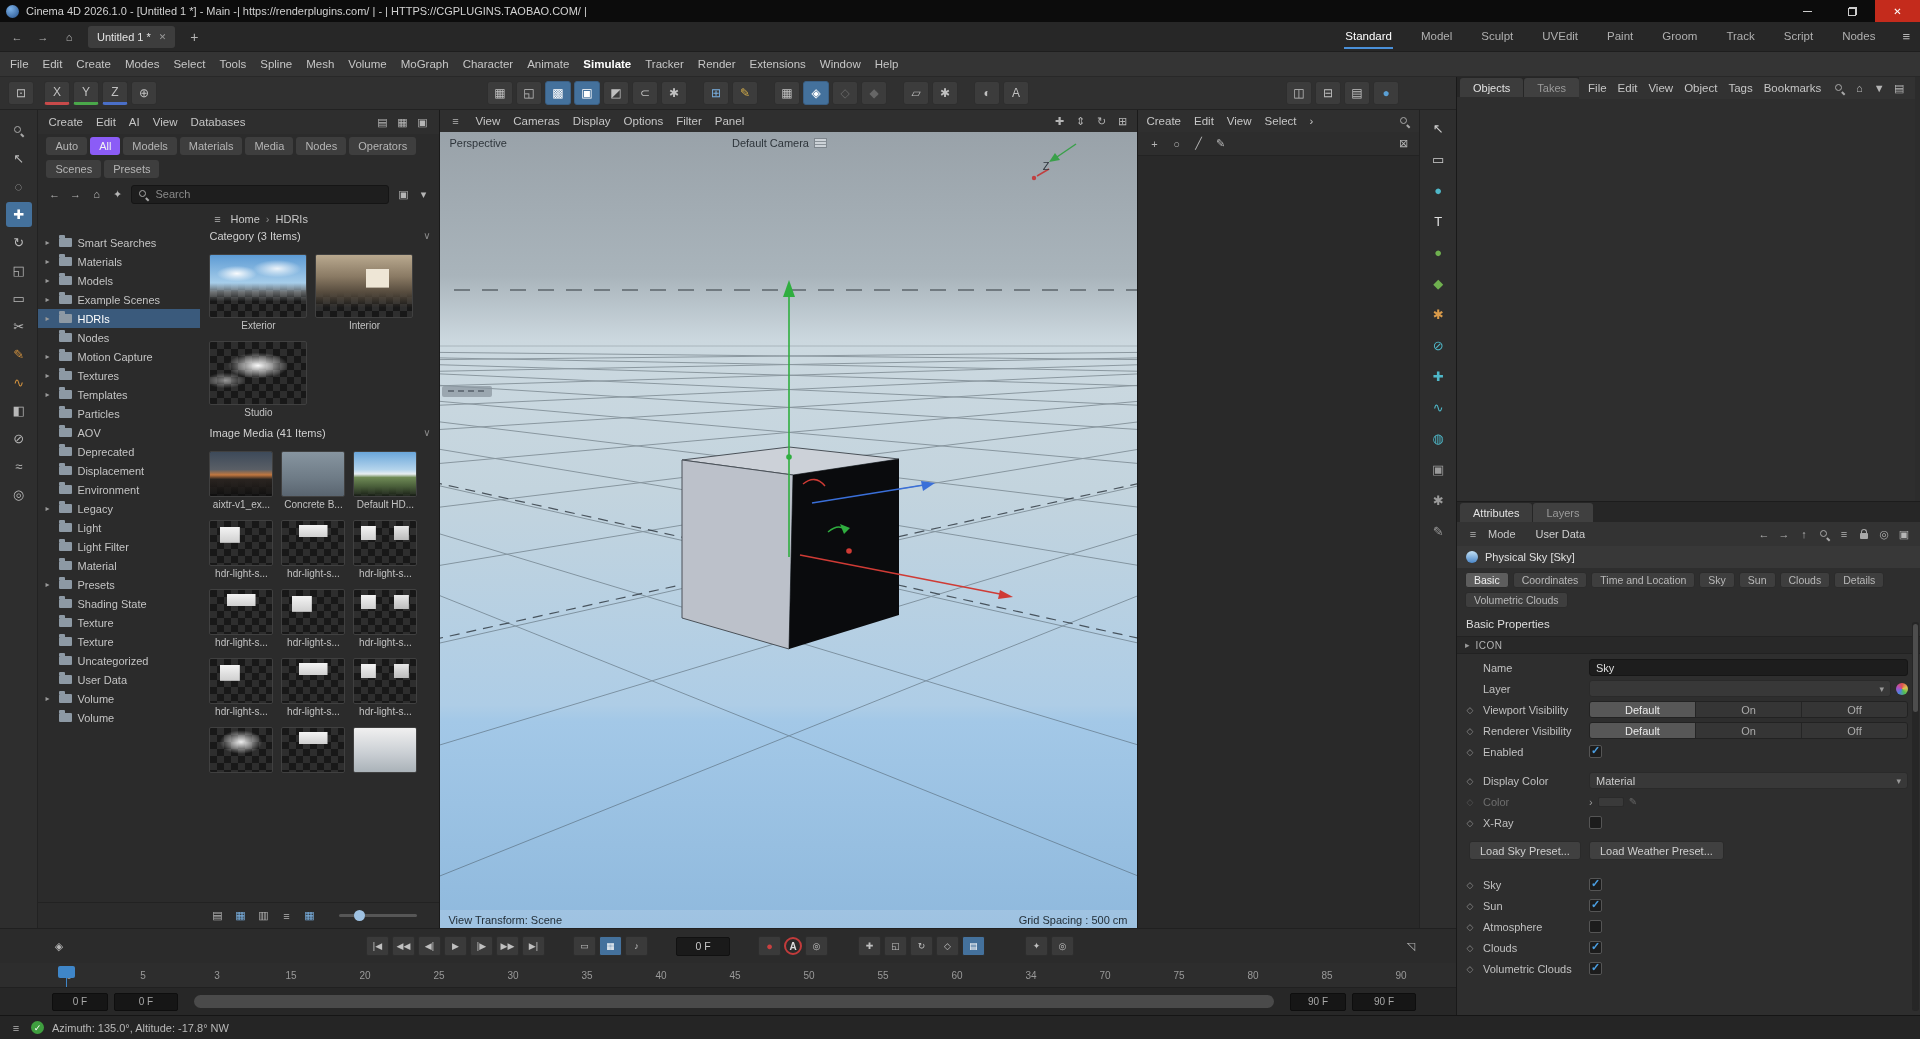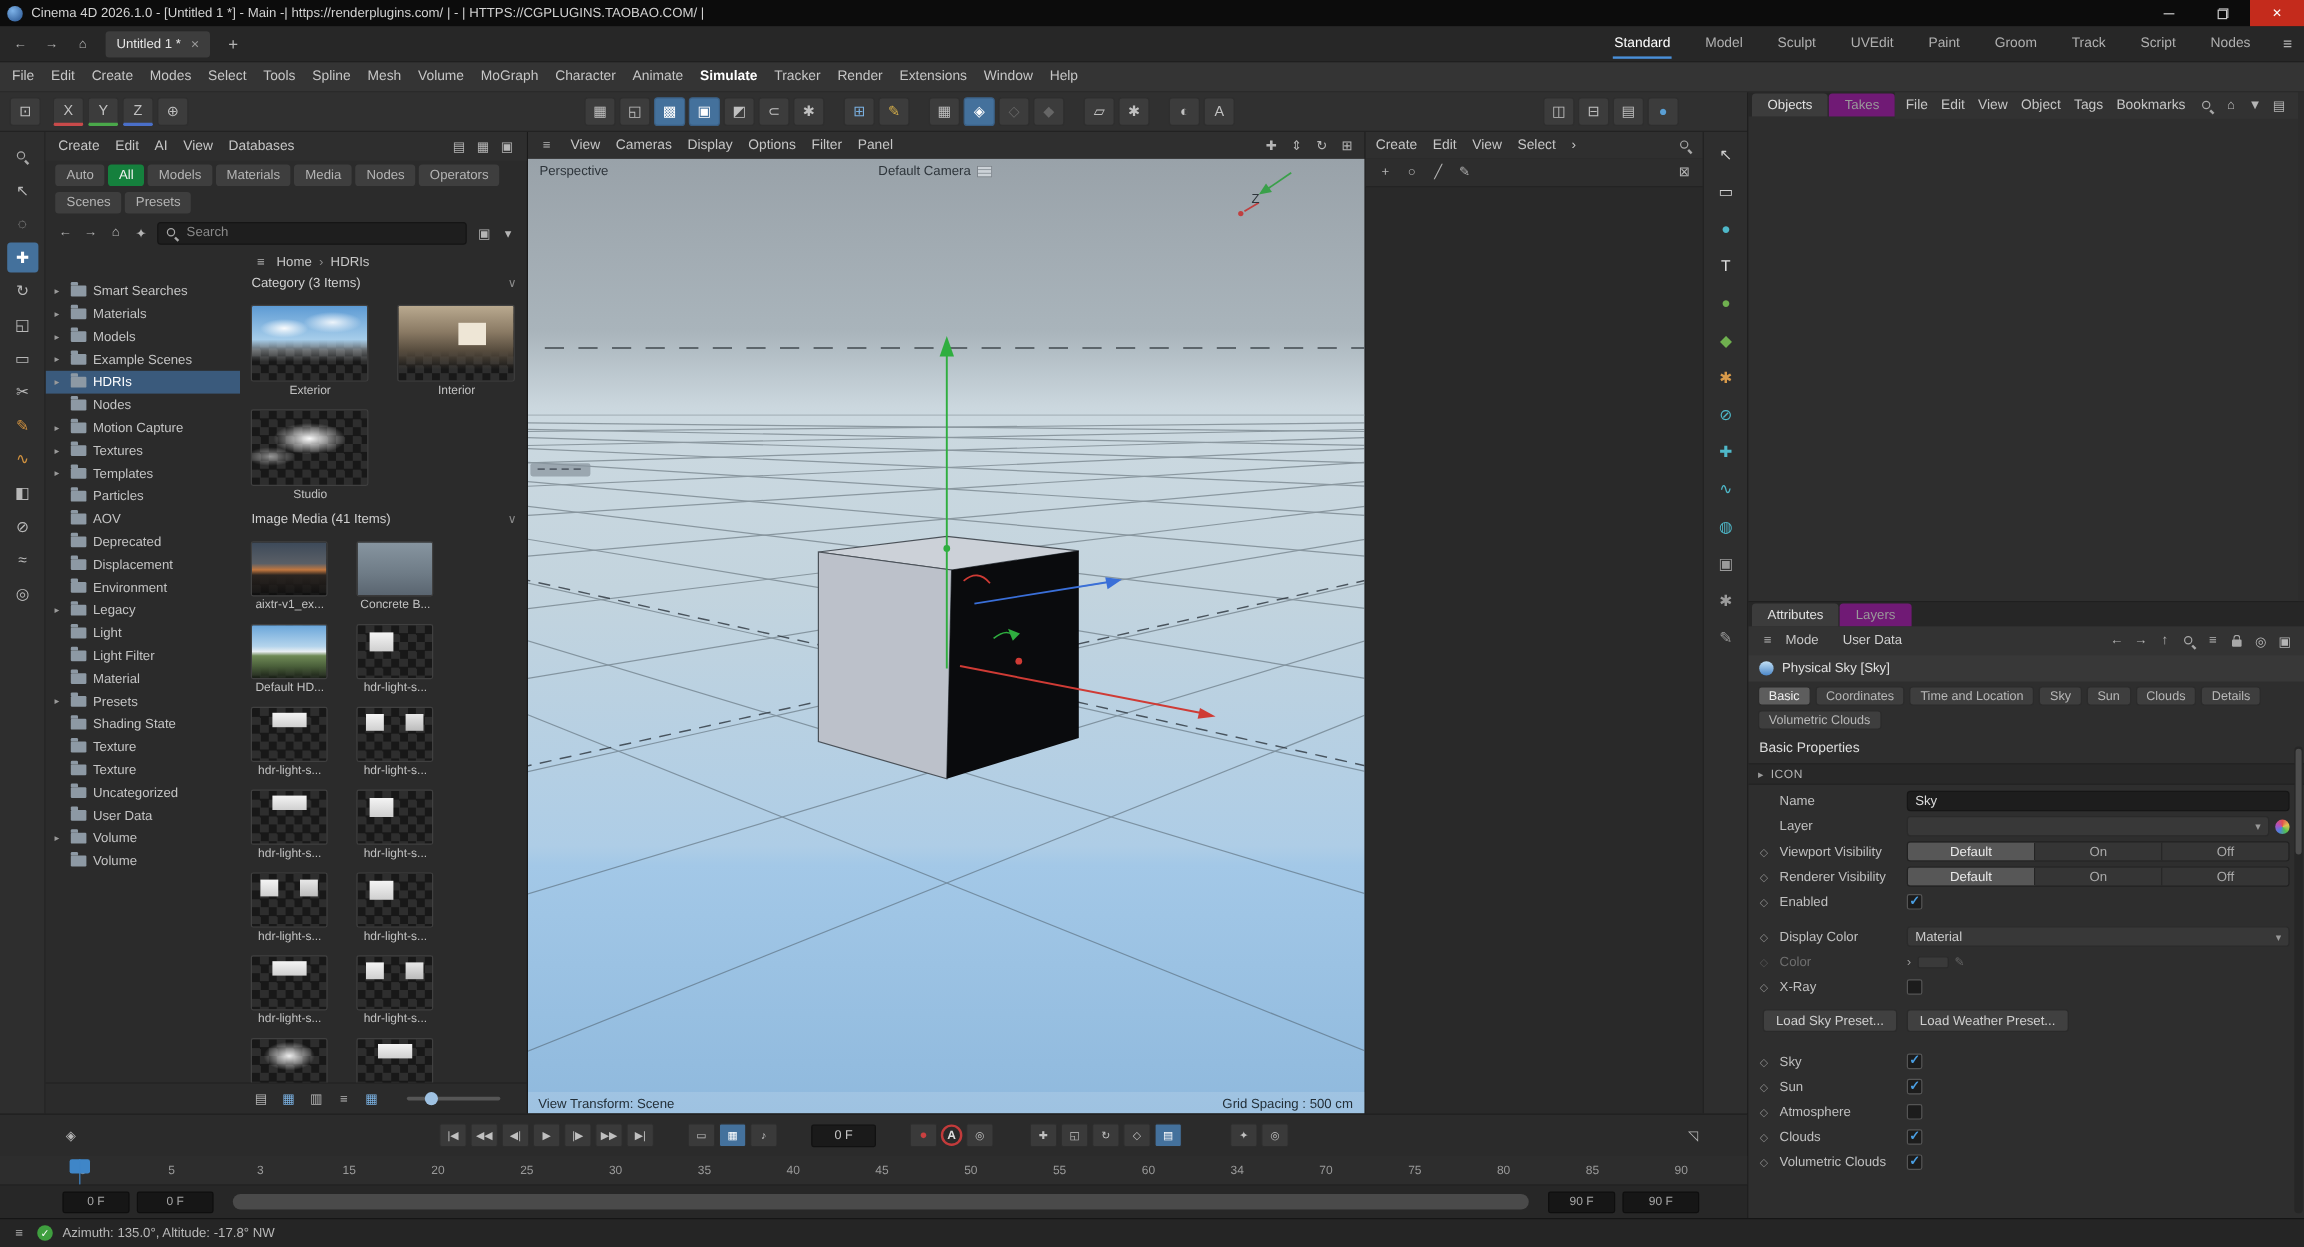--- a/index.html
+++ b/index.html
@@ -58,34 +58,34 @@
 .icon-lock{width:8px;height:6px;background:#a8a8a8;border-radius:1px;position:relative;display:inline-block;margin-top:4px}
 .icon-lock::before{content:'';position:absolute;top:-4px;left:1px;width:4px;height:4px;border:1.2px solid #a8a8a8;border-bottom:none;border-radius:3px 3px 0 0}
 .icon-folder{width:13px;height:9px;background:#8d99a4;border-radius:1px;position:relative;flex:none}
 .icon-folder::before{content:'';position:absolute;top:-3px;left:0;width:6px;height:3px;background:#8d99a4;border-radius:1px 1px 0 0}
 
 .asset-browser{width:402px;flex:none;background:#2b2b2b;border-right:1px solid #1a1a1a;display:flex;flex-direction:column}
 .ab-menubar{height:24px;display:flex;align-items:center;gap:13px;padding:0 10px;background:#2e2e2e}
 .ab-menu-icons{margin-left:auto;display:flex;gap:6px}
 .ab-chips{display:flex;gap:3px;padding:3px 8px 2px;flex-wrap:wrap}
 .chip{height:18px;padding:0 9px;border-radius:3px;background:#3e3e3e;color:#b5b5b5;display:flex;align-items:center;font-size:11px}
-.chip.active{background:#15803d;color:#f2f2f2}
+.chip.active{background:#8b5cf6;color:#f2f2f2}
 .ab-search{height:28px;display:flex;align-items:center;gap:7px;padding:0 9px}
 .ab-input{flex:1;height:19px;background:#1e1e1e;border:1px solid #151515;border-radius:3px;display:flex;align-items:center;gap:6px;padding:0 6px;color:#8a8a8a}
 .ab-breadcrumb{height:22px;display:flex;align-items:center;gap:6px;padding-left:172px;color:#c8c8c8}
 .crumb-sep{color:#8a8a8a}
 .ab-body{flex:1;display:flex;min-height:0}
 .tree{width:162px;flex:none;padding-top:3px;overflow:hidden}
 .tree-item{display:flex;align-items:center;height:19px;padding:0 4px 0 7px;gap:5px;color:#c4c4c4;white-space:nowrap}
 .tree-item .tw{width:9px;font-size:8px;color:#9a9a9a;flex:none}
 .tree-item.selected{background:#3a5a7c;color:#fff}
 .ab-content{flex:1;padding:0 9px;overflow:hidden}
 .sec-h{height:24px;display:flex;align-items:flex-start;color:#d0d0d0;font-size:11px}
 .sec-chev{margin-left:auto;color:#8a8a8a;font-size:10px}
-.thumb-grid{display:flex;flex-wrap:wrap;gap:9px 24px;padding-bottom:8px}
+.thumb-grid{display:flex;flex-wrap:wrap;gap:9px 8px;padding-bottom:8px}
 .thumb-wrap{display:flex;flex-direction:column;align-items:center}
 .thumb{position:relative;border:1px solid #404040;border-radius:2px;overflow:hidden;background-color:#1e1e1e;background-image:repeating-conic-gradient(#2e2e2e 0% 25%,#181818 0% 50%);background-size:14px 14px;flex:none}
 .thumb::after{content:'';position:absolute;inset:0}
 .cat .thumb{width:98px;height:64px}
 .med .thumb{width:64px;height:46px}
 .cat .thumb-wrap{width:98px}
 .med .thumb-wrap{width:64px}
 .thumb-label{font-size:10px;color:#c2c2c2;margin-top:2px;max-width:100%;white-space:nowrap;overflow:hidden;height:12px}
 .t-sky::after{background:radial-gradient(ellipse 30% 18% at 28% 30%,rgba(255,255,255,.95),rgba(255,255,255,0) 70%),radial-gradient(ellipse 36% 20% at 70% 22%,rgba(255,255,255,.85),rgba(255,255,255,0) 70%),linear-gradient(180deg,#5d9bd4 0%,#a6cdea 45%,rgba(230,240,246,.35) 60%,rgba(0,0,0,0) 75%)}
 .t-interior::after{background:linear-gradient(#eee6d6,#eee6d6) 68% 32%/24% 30% no-repeat,linear-gradient(180deg,#b9a98f 0%,#8a7a64 35%,#574c3e 60%,rgba(0,0,0,0) 85%)}
@@ -114,21 +114,21 @@
 .vp-label-bl{left:8px;bottom:2px;color:#232f38}
 .vp-label-br{right:10px;bottom:2px;color:#232f38}
 
 .mid-panel{width:281px;flex:none;background:#292929;display:flex;flex-direction:column}
 .mid-menubar{height:22px;background:#2f2f2f;display:flex;align-items:center;gap:13px;padding:0 8px}
 .mid-tools{height:24px;background:#2d2d2d;border-bottom:1px solid #232323;display:flex;align-items:center;gap:8px;padding:0 9px}
 .mid-body{flex:1}
 
 .right-col{width:463px;flex:none;display:flex;flex-direction:column;background:#2e2e2e}
 .pt{height:20px;display:flex;align-items:flex-end;background:#262626;padding-left:3px;gap:1px;flex:none}
-.pt-tab{height:19px;padding:0 13px;display:flex;align-items:center;background:#701a75;color:#9a9a9a;border-radius:3px 3px 0 0;font-size:11px}
+.pt-tab{height:19px;padding:0 13px;display:flex;align-items:center;background:#404040;color:#9a9a9a;border-radius:3px 3px 0 0;font-size:11px}
 .pt-tab.active{background:#3c3c3c;color:#e2e2e2}
 .panel-menu{height:22px;display:flex;align-items:center;gap:11px;padding:0 9px;background:#323232;color:#c4c4c4;flex:none}
 .panel-menu-icons{margin-left:auto;display:flex;gap:6px;align-items:center}
 .objects-panel{height:425px;flex:none;display:flex;flex-direction:row;border-bottom:1px solid #1c1c1c}
 .obj-body{flex:1;background:#2c2c2c;padding-top:3px}
 .obj-row{display:flex;align-items:center;height:20px;padding:0 6px;gap:5px}
 .obj-icon{width:12px;height:12px;flex:none}
 .sky-obj{border-radius:50%;background:linear-gradient(180deg,#c4e2f6,#4a86c8)}
 .cube-obj{border-radius:2px;background:linear-gradient(135deg,#a8c8e8,#3f6fa8)}
 .obj-name{width:46px;color:#d6d6d6}

